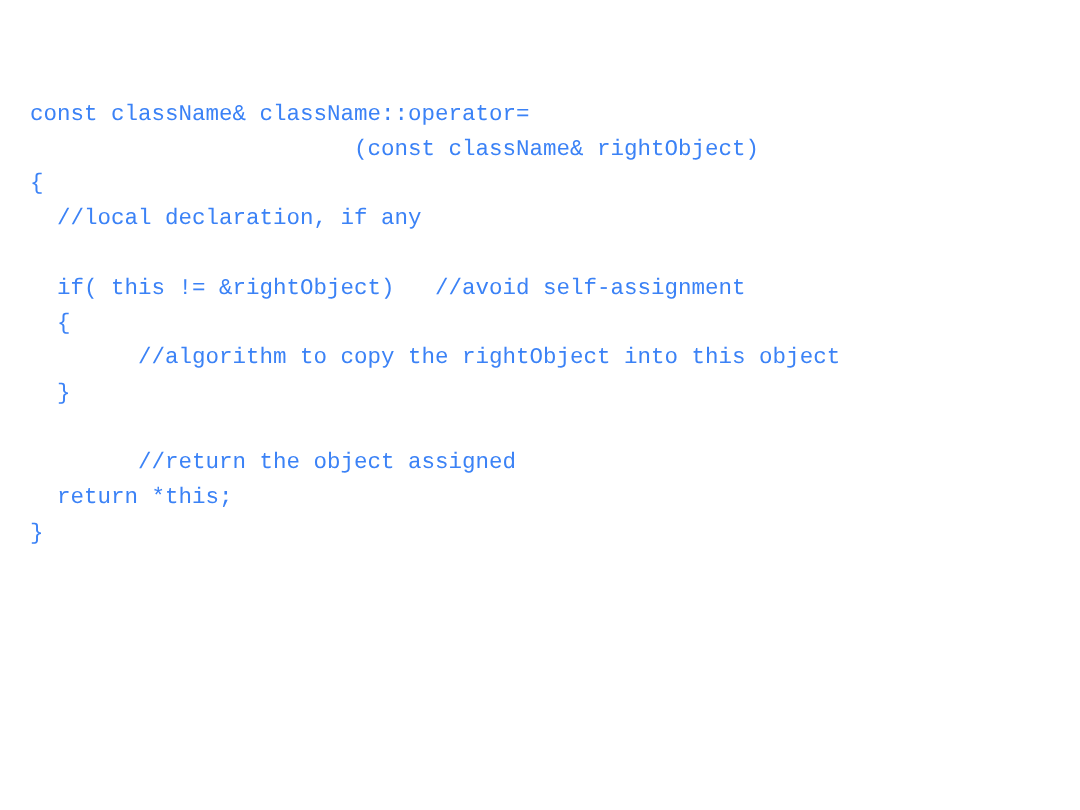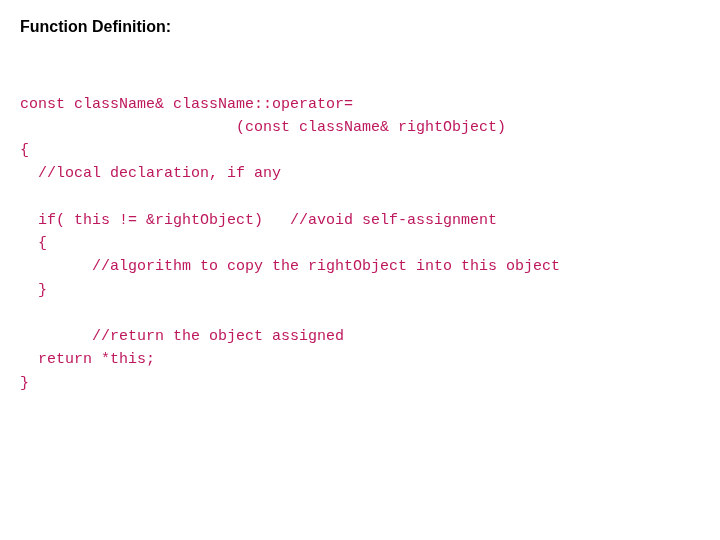--- a/index.html
+++ b/index.html
@@ -20,30 +20,29 @@
     .heading {
       font-family: Arial, sans-serif;
       font-weight: bold;
       font-size: 16px;
       margin-bottom: 10px;
       color: #000000;
     }
 
     .code-block {
       line-height: 1.55;
-      color: #be185d;
+      color: #3b82f6;
       white-space: pre;
     }
 
     .code-line {
       display: block;
       white-space: pre;
     }
   </style>
 </head>
 <body>
 
 <div>
-  <div class="heading">Function Definition:</div>
 
   <div class="code-block" id="code-container">
   <span class="code-line">const className&amp; className::operator=</span><span class="code-line">                        (const className&amp; rightObject)</span><span class="code-line">{</span><span class="code-line">  //local declaration, if any</span><span class="code-line">&nbsp;</span><span class="code-line">  if( this != &amp;rightObject)   //avoid self-assignment</span><span class="code-line">  {</span><span class="code-line">        //algorithm to copy the rightObject into this object</span><span class="code-line">  }</span><span class="code-line">&nbsp;</span><span class="code-line">        //return the object assigned</span><span class="code-line">  return *this;</span><span class="code-line">}</span></div>
 </div>
 
 </body></html>

